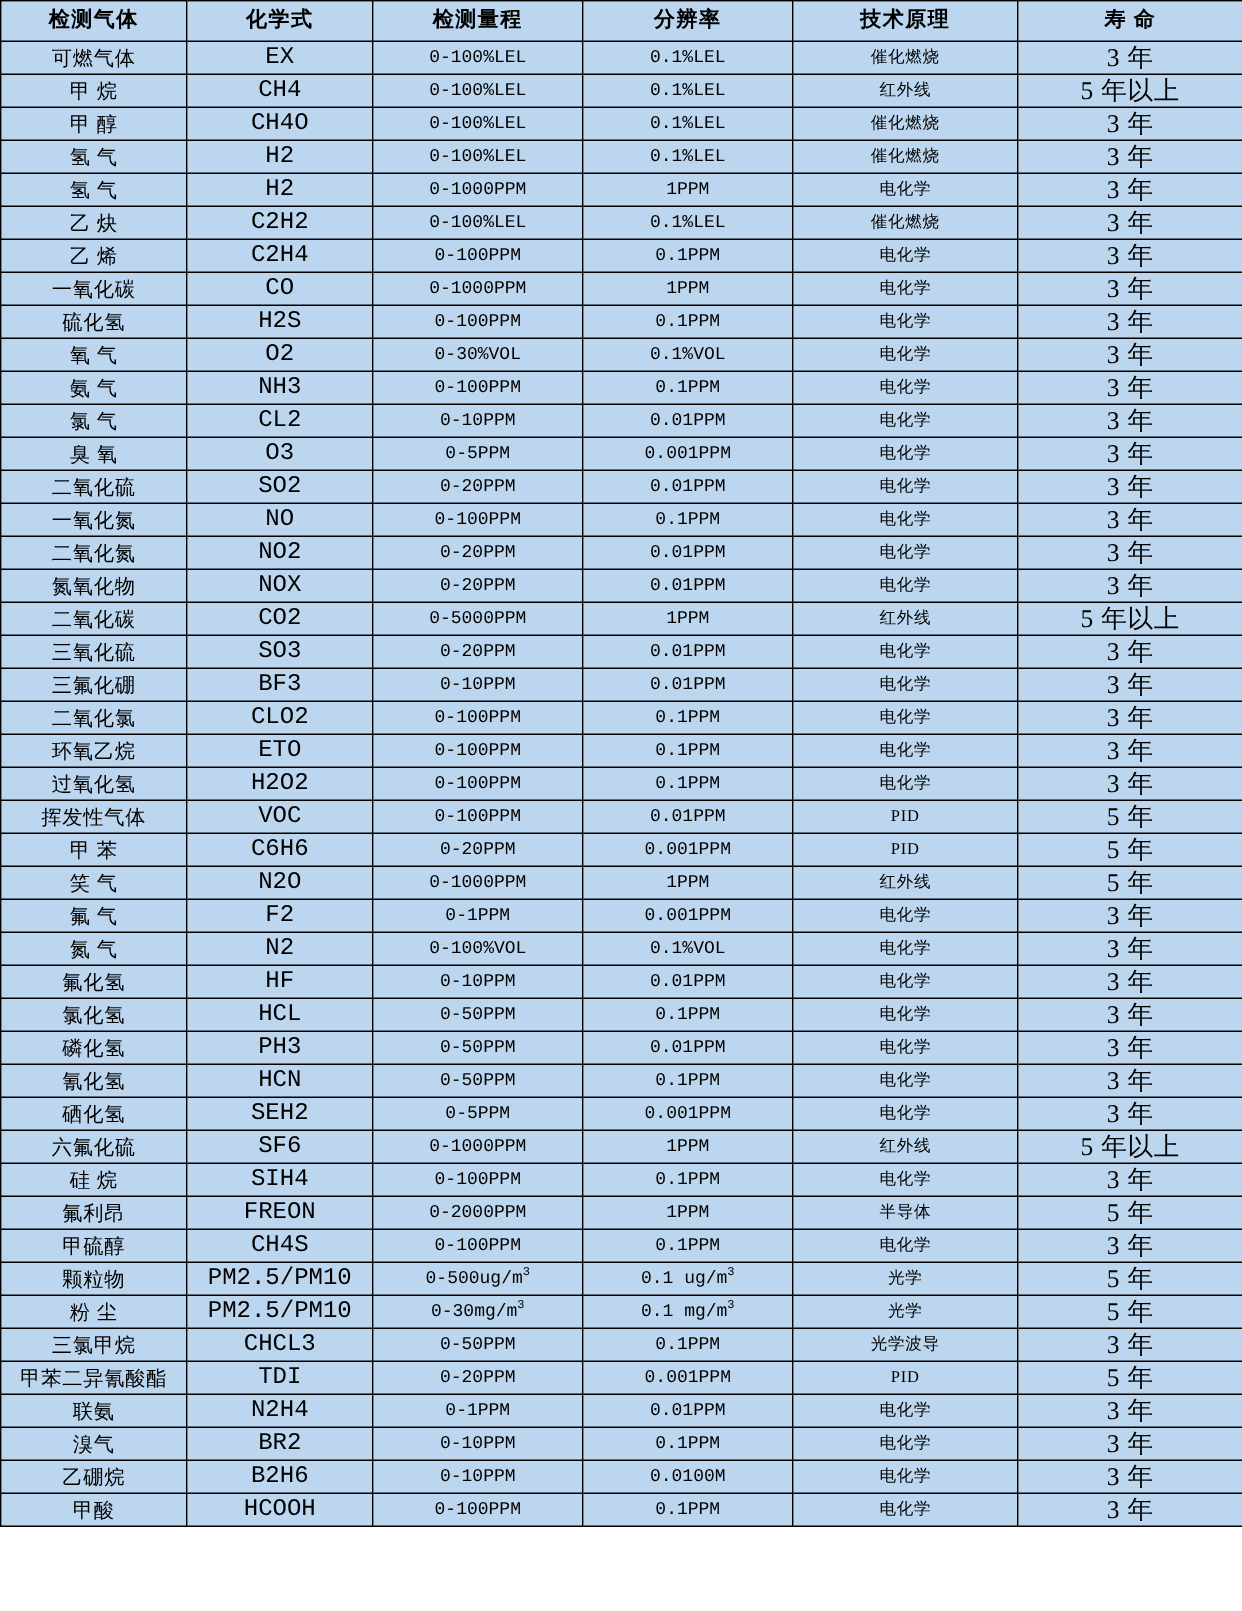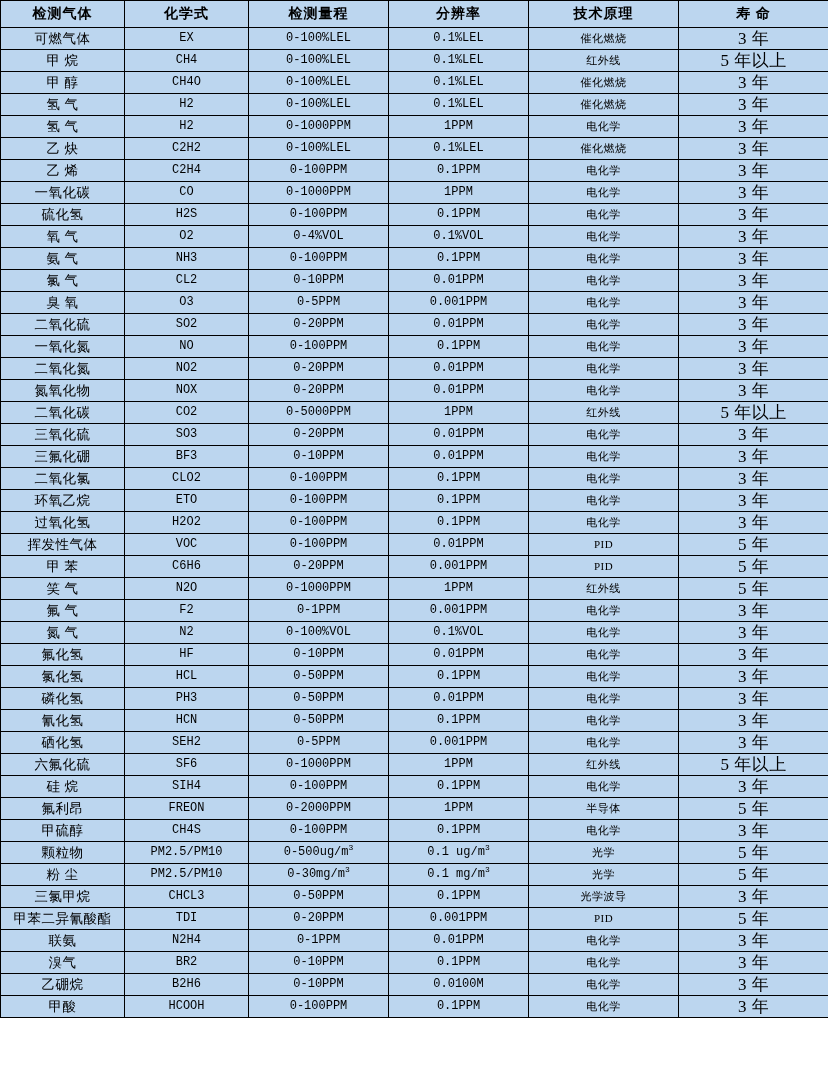--- a/index.html
+++ b/index.html
@@ -43,21 +43,21 @@
   col.c3 { width: 140px; }
   col.c4 { width: 150px; }
   col.c5 { width: 150px; }
 
   td.cell-name {
     font-size: 13.5px;
     letter-spacing: 0.5px;
   }
   td.cell-formula {
     font-family: "Liberation Mono", "DejaVu Sans Mono", monospace;
-    font-size: 12px;
+    font-size: 16px;
     letter-spacing: 0px;
   }
   td.cell-range,
   td.cell-res {
     font-family: "Liberation Mono", "DejaVu Sans Mono", monospace;
     font-size: 12px;
   }
   td.cell-tech {
     font-size: 11px;
     letter-spacing: 0.5px;
@@ -163,21 +163,21 @@
         <td class="cell-name">硫化氢</td>
         <td class="cell-formula">H2S</td>
         <td class="cell-range">0-100PPM</td>
         <td class="cell-res">0.1PPM</td>
         <td class="cell-tech">电化学</td>
         <td class="cell-life">3 年</td>
       </tr>
       <tr>
         <td class="cell-name">氧 气</td>
         <td class="cell-formula">O2</td>
-        <td class="cell-range">0-4%VOL</td>
+        <td class="cell-range">0-30%VOL</td>
         <td class="cell-res">0.1%VOL</td>
         <td class="cell-tech">电化学</td>
         <td class="cell-life">3 年</td>
       </tr>
       <tr>
         <td class="cell-name">氨 气</td>
         <td class="cell-formula">NH3</td>
         <td class="cell-range">0-100PPM</td>
         <td class="cell-res">0.1PPM</td>
         <td class="cell-tech">电化学</td>

